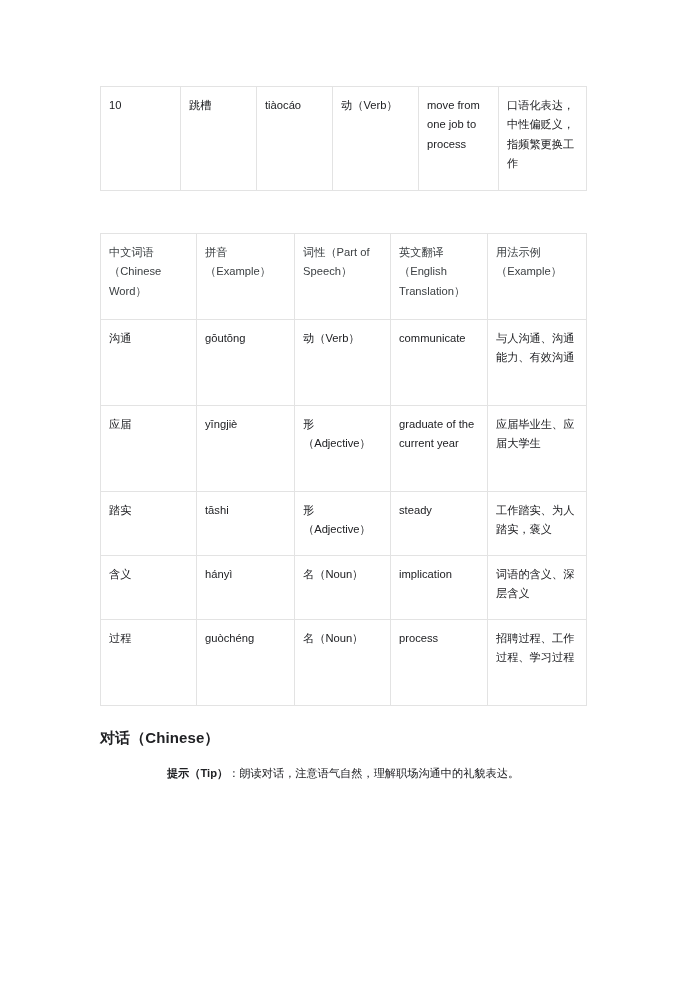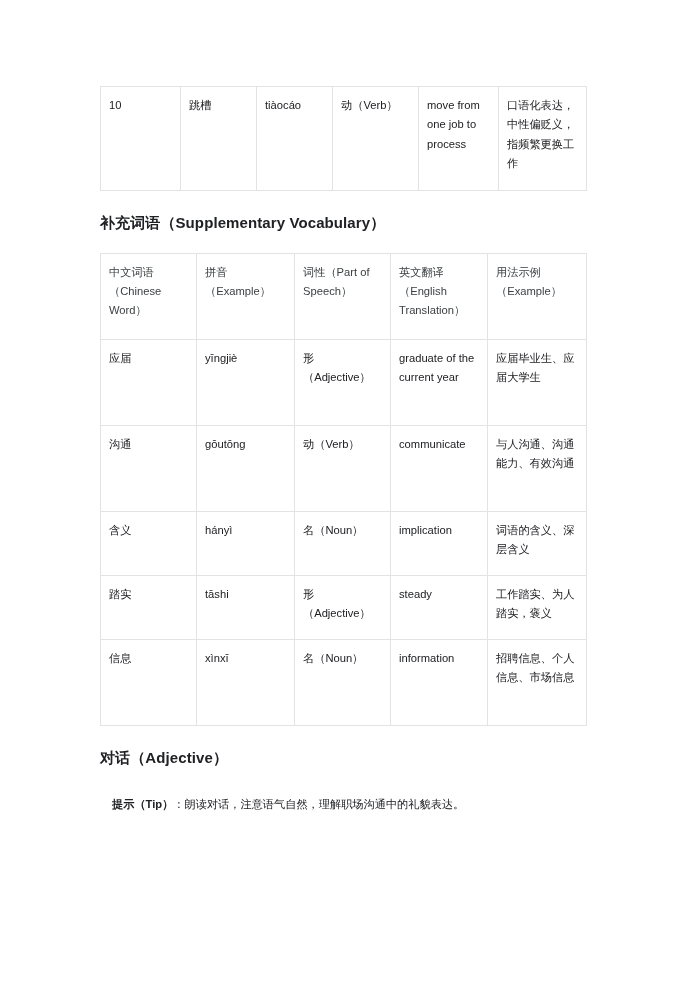--- a/index.html
+++ b/index.html
@@ -76,22 +76,23 @@
     line-height: 1.3;
     letter-spacing: 0.1px;
   }
   .h-gap-before { height: 22px; }
   .h-gap-after  { height: 20px; }
 
   .tip {
     font-size: 11.2px;
     line-height: 1.8;
     color: #202124;
-    margin: 12px;
+    margin: 0;
     padding: 0;
+    text-align: center;
   }
   .tip b { font-weight: bold; }
   .tip-gap { height: 15px; }
 
   .row-tall-1 td { height: 64px; }
   .row-tall-2 td { height: 78px; }
   .row-tall-3 td { height: 86px; }
 </style>
 </head>
 <body>
@@ -116,21 +117,20 @@
           <td>跳槽</td>
           <td>tiàocáo</td>
           <td>动（Verb）</td>
           <td>move from one job to process</td>
           <td>口语化表达，中性偏贬义，指频繁更换工作</td>
         </tr>
       </tbody>
     </table>
 
     <div class="h-gap-before"></div>
-    <h2 class="section">补充词语（Supplementary Vocabulary）</h2>
     <div class="h-gap-after"></div>
 
     <table class="vocab tbl-sup">
       <colgroup>
         <col class="s1">
           <col class="s2">
           <col class="s3">
           <col class="s4">
           <col class="s5">
       </colgroup>
@@ -138,62 +138,62 @@
         <tr class="row-tall-3">
           <td class="th">中文词语（Chinese Word）</td>
           <td class="th">拼音（Example）</td>
           <td class="th">词性（Part of Speech）</td>
           <td class="th">英文翻译（English Translation）</td>
           <td class="th">用法示例（Example）</td>
         </tr>
 
 
         <tr class="row-tall-3">
+          <td>沟通</td>
+          <td>gōutōng</td>
+          <td>动（Verb）</td>
+          <td>communicate</td>
+          <td>与人沟通、沟通能力、有效沟通</td>
+        </tr>
+
+        <tr class="row-tall-3">
           <td>应届</td>
           <td>yīngjiè</td>
           <td>形（Adjective）</td>
           <td>graduate of the current year</td>
           <td>应届毕业生、应届大学生</td>
         </tr>
 
-        <tr class="row-tall-3">
-          <td>沟通</td>
-          <td>gōutōng</td>
-          <td>动（Verb）</td>
-          <td>communicate</td>
-          <td>与人沟通、沟通能力、有效沟通</td>
+        <tr class="row-tall-1">
+          <td>踏实</td>
+          <td>tāshi</td>
+          <td>形（Adjective）</td>
+          <td>steady</td>
+          <td>工作踏实、为人踏实，褒义</td>
         </tr>
 
         <tr class="row-tall-1">
           <td>含义</td>
           <td>hányì</td>
           <td>名（Noun）</td>
           <td>implication</td>
           <td>词语的含义、深层含义</td>
         </tr>
 
-        <tr class="row-tall-1">
-          <td>踏实</td>
-          <td>tāshi</td>
-          <td>形（Adjective）</td>
-          <td>steady</td>
-          <td>工作踏实、为人踏实，褒义</td>
+        <tr class="row-tall-3">
+          <td>过程</td>
+          <td>guòchéng</td>
+          <td>名（Noun）</td>
+          <td>process</td>
+          <td>招聘过程、工作过程、学习过程</td>
         </tr>
 
-
-        <tr class="row-tall-3">
-          <td>信息</td>
-          <td>xìnxī</td>
-          <td>名（Noun）</td>
-          <td>information</td>
-          <td>招聘信息、个人信息、市场信息</td>
-        </tr>
       </tbody>
     </table>
 
     <div class="h-gap-before"></div>
-    <h2 class="section">对话（Adjective）</h2>
+    <h2 class="section">对话（Chinese）</h2>
     <div class="tip-gap"></div>
 
     <p class="tip"><b>提示（Tip）</b><span>：</span><span>朗读对话，注意语气自然，理解职场沟通中的礼貌表达。</span></p>
 
   </div>
 </div>
 
 </body></html>

